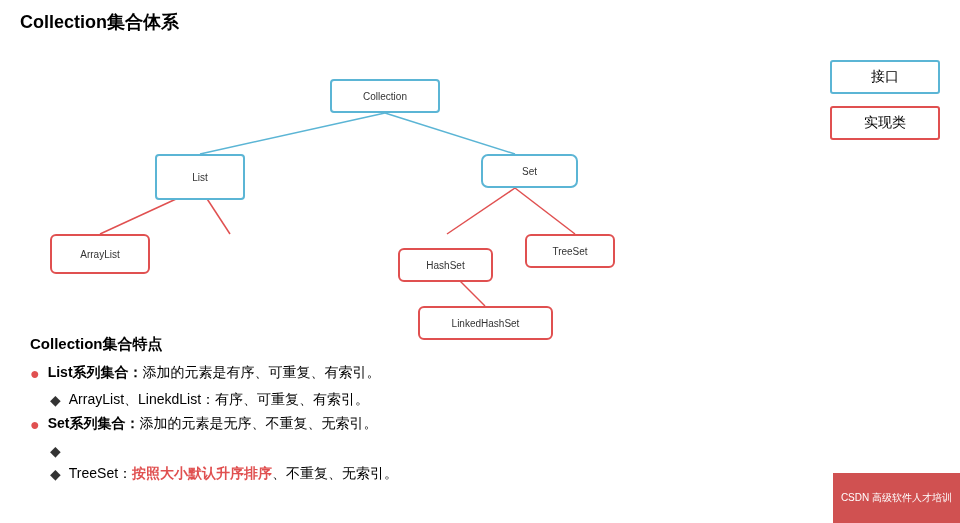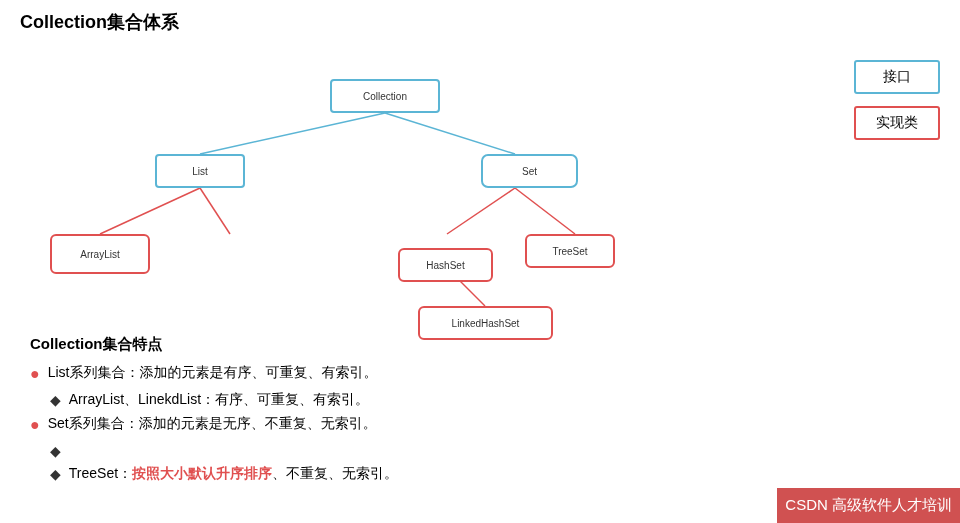--- a/index.html
+++ b/index.html
@@ -38,21 +38,21 @@
       position: absolute;
       top: 60px;
       right: 20px;
       display: flex;
       flex-direction: column;
       gap: 12px;
     }
 
     .legend-item {
       border: 2px solid #5bb5d5;
-      padding: 6px 20px;
+      padding: 6px 32px;
       font-size: 14px;
       color: #000;
       background: #fff;
       border-radius: 3px;
       text-align: center;
     }
 
     .legend-item.impl {
       border-color: #e05050;
     }
@@ -122,42 +122,42 @@
     }
 
     .sub-item {
       margin-bottom: 6px;
       display: flex;
       align-items: flex-start;
       gap: 8px;
     }
 
     .bold-label {
-      font-weight: normal;
+      font-weight: bold;
       color: #000;
     }
 
     .red-text {
       color: #e05050;
       font-weight: bold;
     }
 
     .bold-red {
       color: #e05050;
       font-weight: bold;
     }
 
     .watermark {
       position: absolute;
       bottom: 0;
       right: 0;
       background: rgba(200,50,50,0.85);
       color: #fff;
-      font-size: 15px;
-      padding: 8px 8px;
+      font-size: 10px;
+      padding: 18px 8px;
     }
   </style>
 </head>
 <body>
 
 <div class="main-container">
   <div class="page-title">Collection集合体系</div>
 
   <div class="tree-area">
     <svg class="tree-svg">
@@ -174,21 +174,21 @@
 
       <line x1="495" y1="144" x2="555" y2="190" stroke="#e05050" stroke-width="1.5"></line>
 
       <line x1="427" y1="224" x2="465" y2="262" stroke="#e05050" stroke-width="1.5"></line>
     </svg>
 
     <div class="node" style="left:310px; top:35px; width:110px; height:34px;">
       <span>Collection</span>
     </div>
 
-    <div class="node" style="left:135px; top:110px; width:90px; height:34px;">
+    <div class="node" style="left:135px; top:110px; width:90px; height:46px;">
       <span>List</span>
     </div>
 
     <div class="node" style="left:461px; top:110px; width:97px; height:34px;border-radius:7px;">
       <span>Set</span>
     </div>
 
     <div class="node impl" style="left:30px; top:190px; width:100px; height:40px;">
       <span>ArrayList</span>
     </div>

